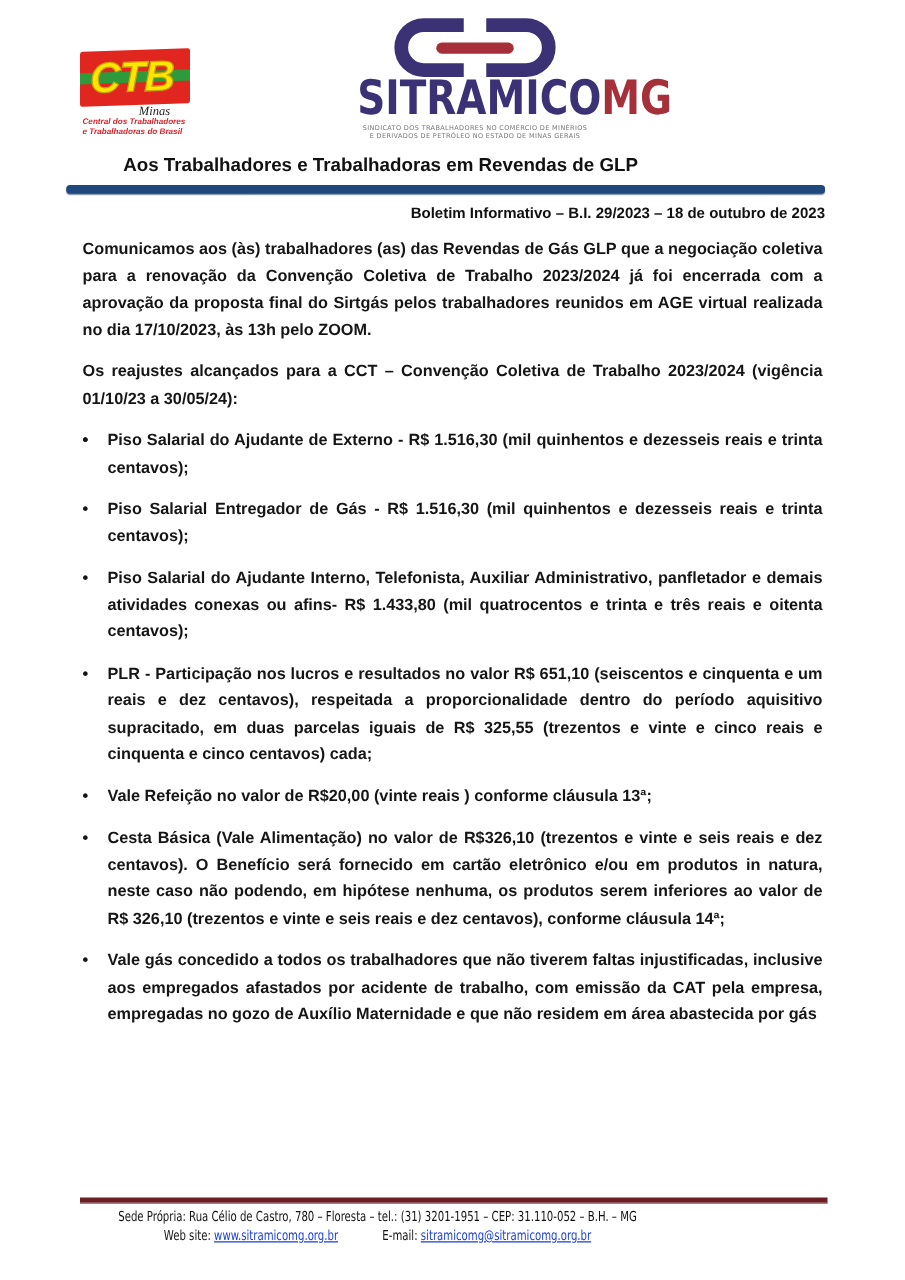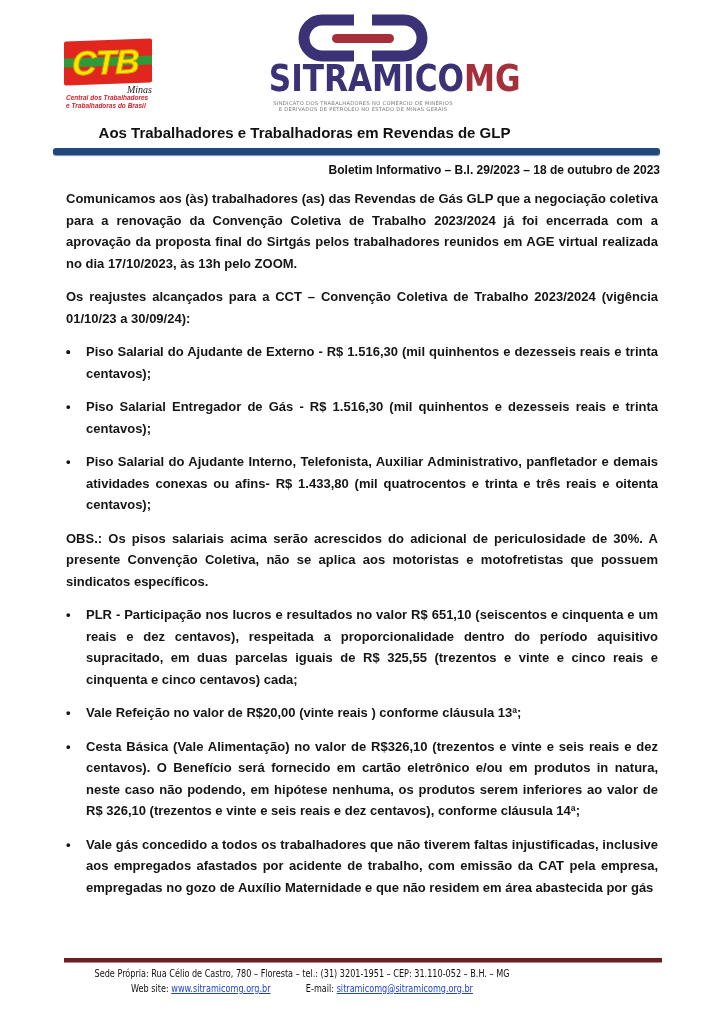--- a/index.html
+++ b/index.html
@@ -7,25 +7,25 @@
          font-family: "Liberation Sans", sans-serif; color: #111; }
   .abs { position: absolute; }
 
   
   .ctb { left: 64px; top: 40px; width: 92px; height: 68px; }
   .ctb-flag { position: absolute; left: 0; top: 0; width: 88px; height: 44px;
               background: #e0261f; border-radius: 2px; overflow: hidden; transform: skewY(-2deg); }
   .ctb-stripe { position: absolute; left: 0; top: 17px; width: 100%; height: 9px; background: #2e9a3b; }
   .ctb-text { position: absolute; left: 8px; top: 3px; font: italic 900 34px/38px "Liberation Sans", sans-serif;
               color: #ffe600; letter-spacing: -1px; -webkit-text-stroke: 1px #c9a300; }
-  .ctb-minas { position: absolute; right: 4px; top: 44px; font: italic 10px "Liberation Serif", serif; color: #222; }
+  .ctb-minas { position: absolute; right: 20px; top: 44px; font: italic 10px "Liberation Serif", serif; color: #222; }
   .ctb-sub { position: absolute; left: 2px; top: 54px; font: italic bold 6.5px/7.5px "Liberation Sans", sans-serif; color: #d2232a; width: 92px; }
 
   
-  .sit { left: 248px; top: 14px; width: 230px; height: 100px; }
+  .sit { left: 265px; top: 14px; width: 230px; height: 100px; }
   .sit-chain { position: absolute; left: 48px; top: 0; }
   .sit-name { position: absolute; left: 0; top: 44px; width: 230px; text-align: center;
               font: bold 38px/40px "DejaVu Sans", sans-serif; letter-spacing: 0px; transform: scaleX(0.82); transform-origin: center; }
   .sit-name .a { color: #3a3275; }
   .sit-name .b { color: #a6303a; }
   .sit-tag { position: absolute; left: 0; top: 86px; width: 230px; text-align: center;
              font: 5.2px/6.4px "DejaVu Sans", sans-serif; color: #777; letter-spacing: 0.3px; }
 
   .title { left: 0; top: 124px; width: 609px; text-align: center;
            font: bold 15px "Liberation Sans", sans-serif; color: #111; }
@@ -75,28 +75,27 @@
     <div>E DERIVADOS DE PETRÓLEO NO ESTADO DE MINAS GERAIS</div>
   </div>
 </div>
 
 <div class="abs title">Aos Trabalhadores e Trabalhadoras em Revendas de GLP</div>
 <div class="abs blue-rule"></div>
 <div class="abs bulletin">Boletim Informativo – B.I. 29/2023 – 18 de outubro de 2023</div>
 
 <div class="abs body">
   <p>Comunicamos aos (às) trabalhadores (as) das Revendas de Gás GLP que a negociação coletiva para a renovação da Convenção Coletiva de Trabalho 2023/2024 já foi encerrada com a aprovação da proposta final do Sirtgás pelos trabalhadores reunidos em AGE virtual realizada no dia 17/10/2023, às 13h pelo ZOOM.</p>
-  <p>Os reajustes alcançados para a CCT – Convenção Coletiva de Trabalho 2023/2024 (vigência 01/10/23 a 30/09/24):</p>
+  <p>Os reajustes alcançados para a CCT – Convenção Coletiva de Trabalho 2023/2024 (vigência 01/10/23 a 30/05/24):</p>
   <ul>
     <li><span class="dot">•</span></li>
     <li><span class="dot">•</span><span> Piso Salarial do Ajudante de Externo - R$ 1.516,30 (mil quinhentos e dezesseis reais e trinta centavos);</span></li>
     <li><span class="dot">•</span><span> Piso Salarial Entregador de Gás - R$ 1.516,30 (mil quinhentos e dezesseis reais e trinta centavos);</span></li>
     <li><span class="dot">•</span><span> Piso Salarial do Ajudante Interno, Telefonista, Auxiliar Administrativo, panfletador e demais atividades conexas ou afins- R$ 1.433,80 (mil quatrocentos e trinta e três reais e oitenta centavos);</span></li>
   </ul>
-  <p>OBS.: Os pisos salariais acima serão acrescidos do adicional de periculosidade de 30%. A presente Convenção Coletiva, não se aplica aos motoristas e motofretistas que possuem sindicatos específicos.</p>
   <ul>
     <li><span class="dot">•</span><span>PLR - Participação nos lucros e resultados no valor R$ 651,10 (seiscentos e cinquenta e um reais e dez centavos), respeitada a proporcionalidade dentro do período aquisitivo supracitado, em duas parcelas iguais de R$ 325,55 (trezentos e vinte e cinco reais e cinquenta e cinco centavos) cada;</span></li>
     <li><span class="dot">•</span><span>Vale Refeição no valor de R$20,00 (vinte reais ) conforme cláusula 13ª;</span></li>
     <li><span class="dot">•</span><span>Cesta Básica (Vale Alimentação) no valor de R$326,10 (trezentos e vinte e seis reais e dez centavos). O Benefício será fornecido em cartão eletrônico e/ou em produtos in natura, neste caso não podendo, em hipótese nenhuma, os produtos serem inferiores ao valor de R$ 326,10 (trezentos e vinte e seis reais e dez centavos), conforme cláusula 14ª;</span></li>
     <li><span class="dot">•</span><span>Vale gás concedido a todos os trabalhadores que não tiverem faltas injustificadas, inclusive aos empregados afastados por acidente de trabalho, com emissão da CAT pela empresa, empregadas no gozo de Auxílio Maternidade e que não residem em área abastecida por gás</span></li>
   </ul>
 </div>
 
 <div class="abs foot-rule"></div>
 <div class="abs foot">

